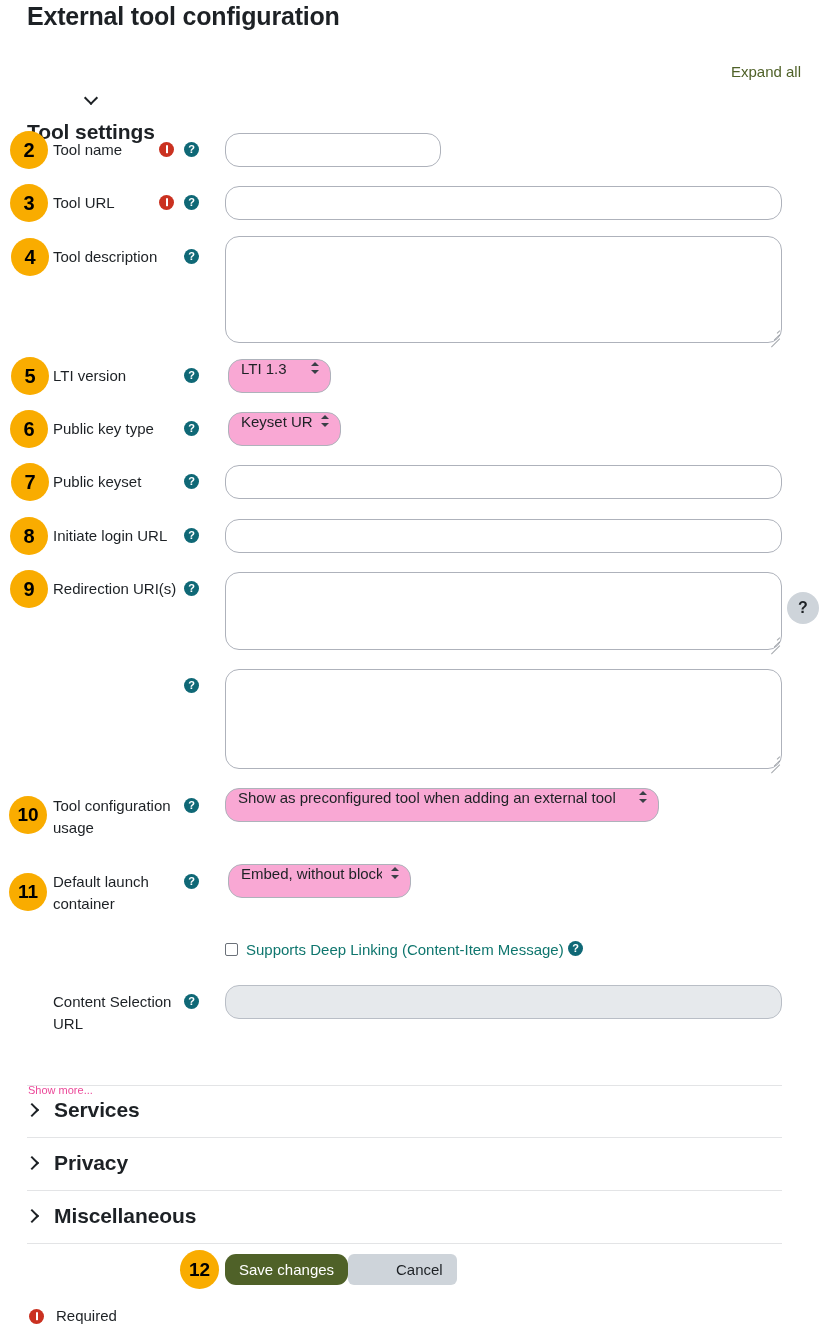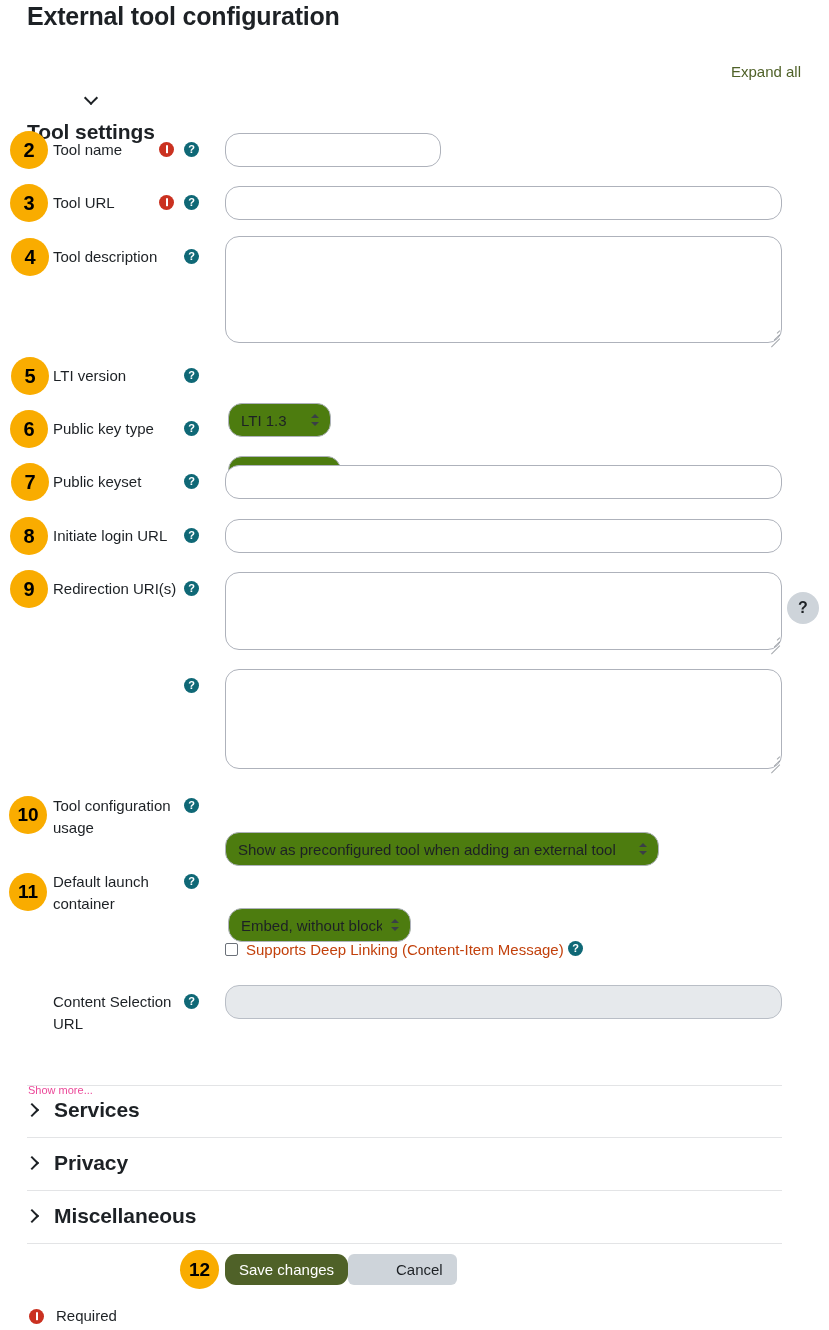--- a/index.html
+++ b/index.html
@@ -188,30 +188,28 @@
   }
   .grip span:nth-child(1) { bottom: 2px;   width: 12px; }
   .grip span:nth-child(2) { bottom: 5.6px; width: 8px; }
   .grip span:nth-child(3) { bottom: 9.2px; width: 4px; }
 
   
   .tselect {
     position: absolute;
     border: 1px solid #aeb2bb;
     border-radius: 14px;
-    background: #4d7c0f;
+    background: #f9a8d4;
     font-family: "Liberation Sans", sans-serif;
     font-size: 15px;
     color: #1d2125;
     display: flex;
-    align-items: center;
     padding: 0 10px 0 12px;
     cursor: pointer;
     white-space: nowrap;
-    margin-top: 44px;
   }
   .tselect .sval { flex: 1 1 auto; overflow: hidden; }
   .updown {
     flex: 0 0 auto;
     width: 10px; height: 16px;
     position: relative;
     margin-left: 8px;
   }
   .updown::before, .updown::after {
     content: "";
@@ -229,21 +227,21 @@
     position: absolute;
     width: 13px; height: 13px;
     border: 1px solid #6b7179;
     border-radius: 2px;
     background: #ffffff;
     cursor: pointer;
   }
   .cbox-label {
     position: absolute;
     font-size: 15px;
-    color: #c2410c;
+    color: #0f766e;
     white-space: nowrap;
   }
 
   
   .show-more {
     position: absolute;
     font-size: 11px;
     color: #ec4899;
     text-decoration: none;
     cursor: pointer;

